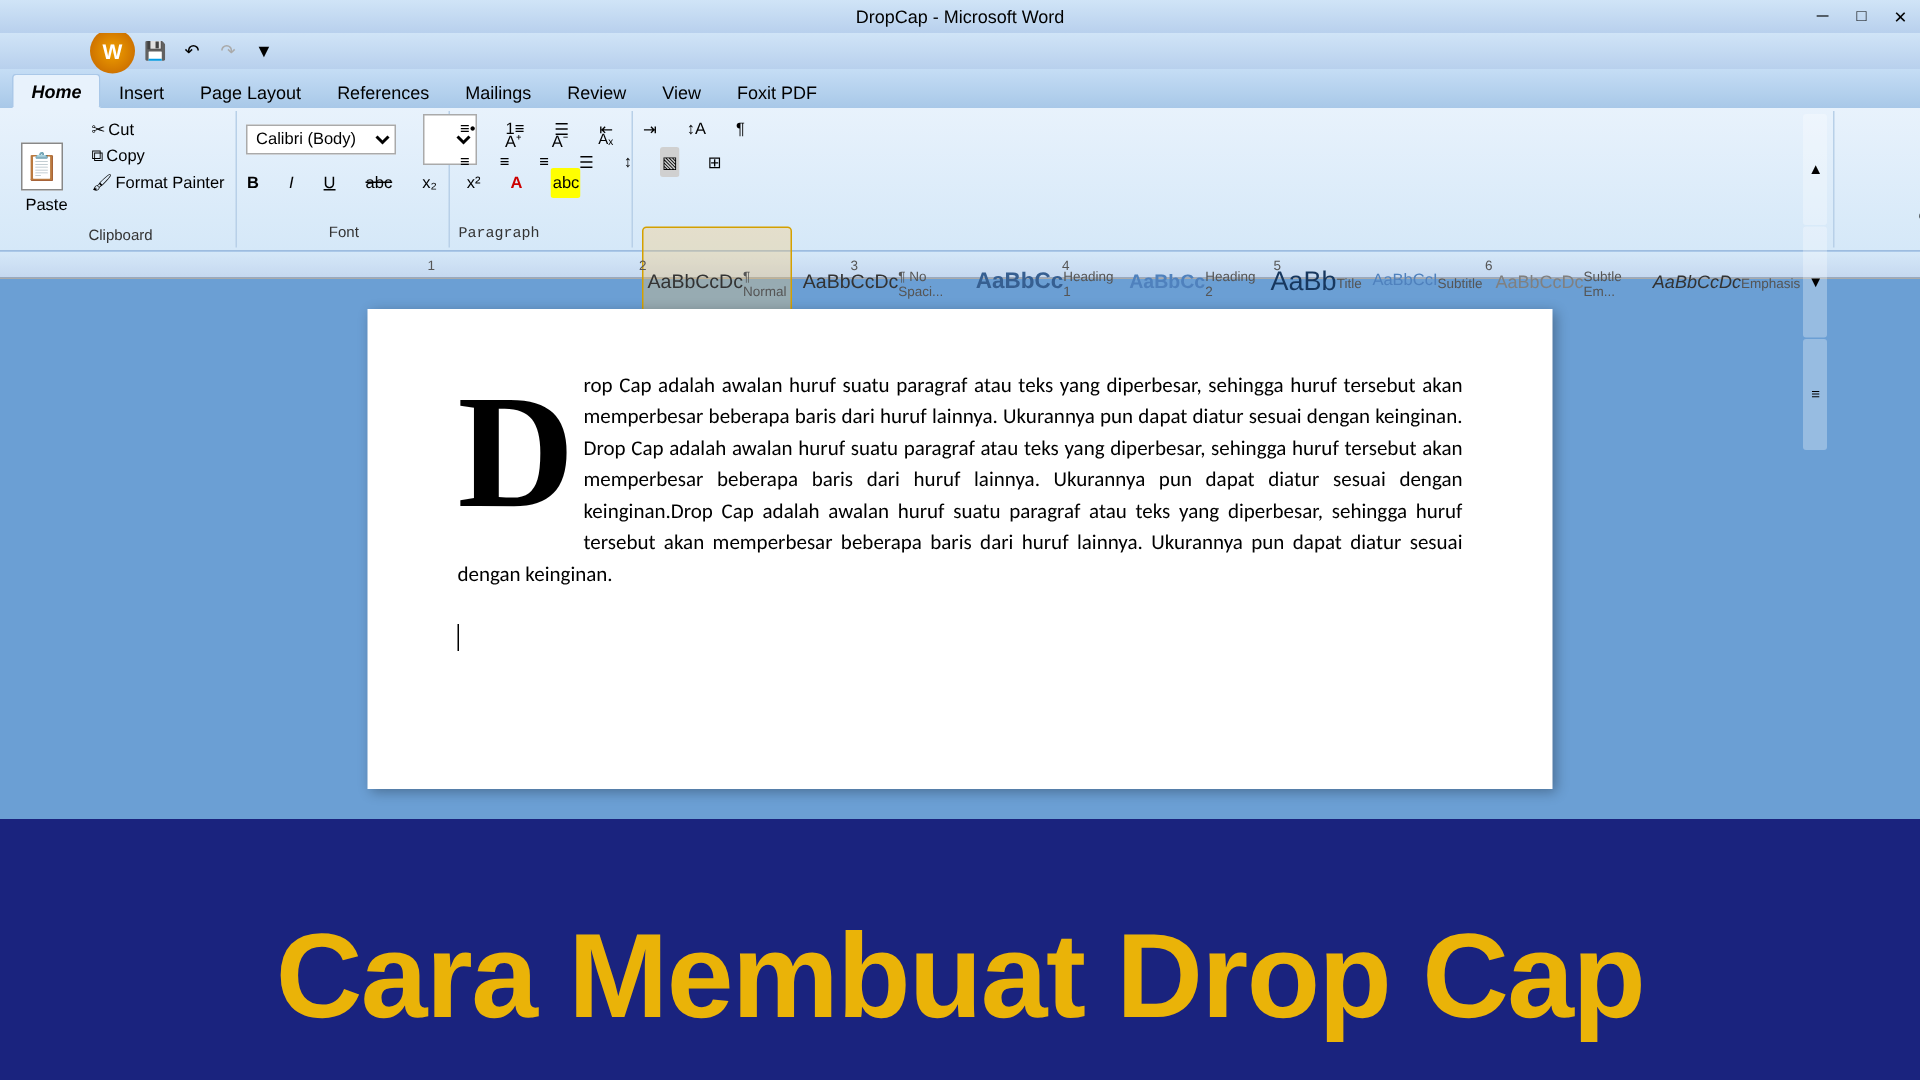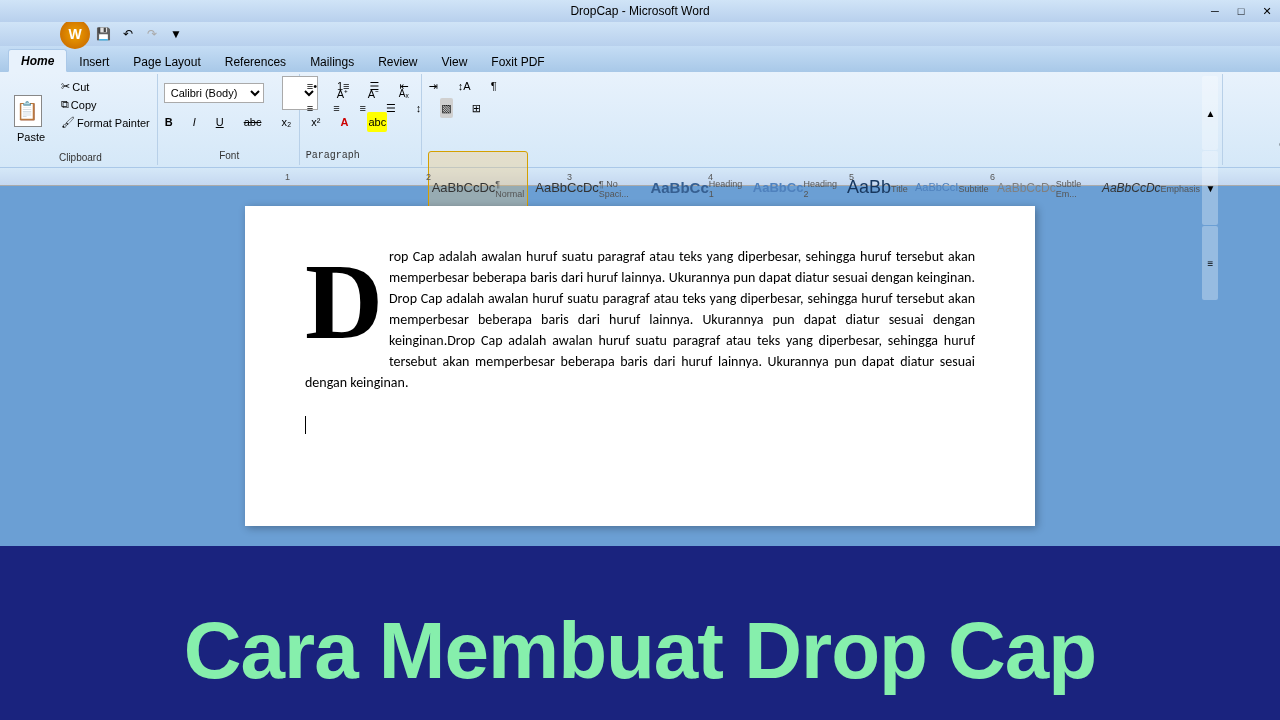--- a/index.html
+++ b/index.html
@@ -282,21 +282,21 @@
 
     
     .bottom-banner {
       background: #1a237e;
       height: 210px;
       display: flex;
       align-items: center;
       justify-content: center;
     }
     .banner-text {
-      color: #86efac;
+      color: #eab308;
       font-size: 80px;
       font-weight: bold;
       font-family: Arial, sans-serif;
       text-align: center;
       letter-spacing: -1px;
     }
     .ruler { height: 18px; background: linear-gradient(to bottom, #d5e8f8, #c5d8f0); border-bottom: 1px solid #aaa; }
   </style>
 </head>
 <body>

